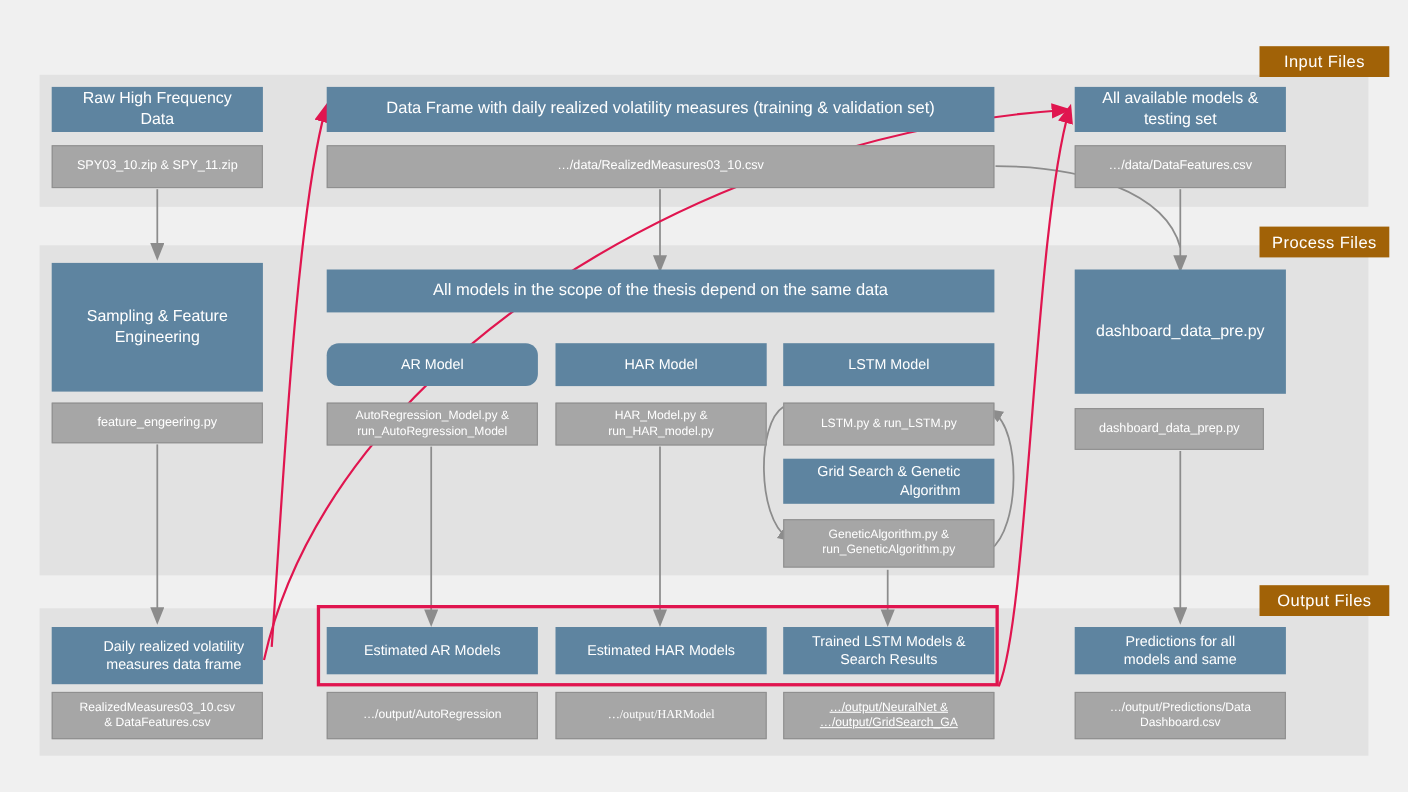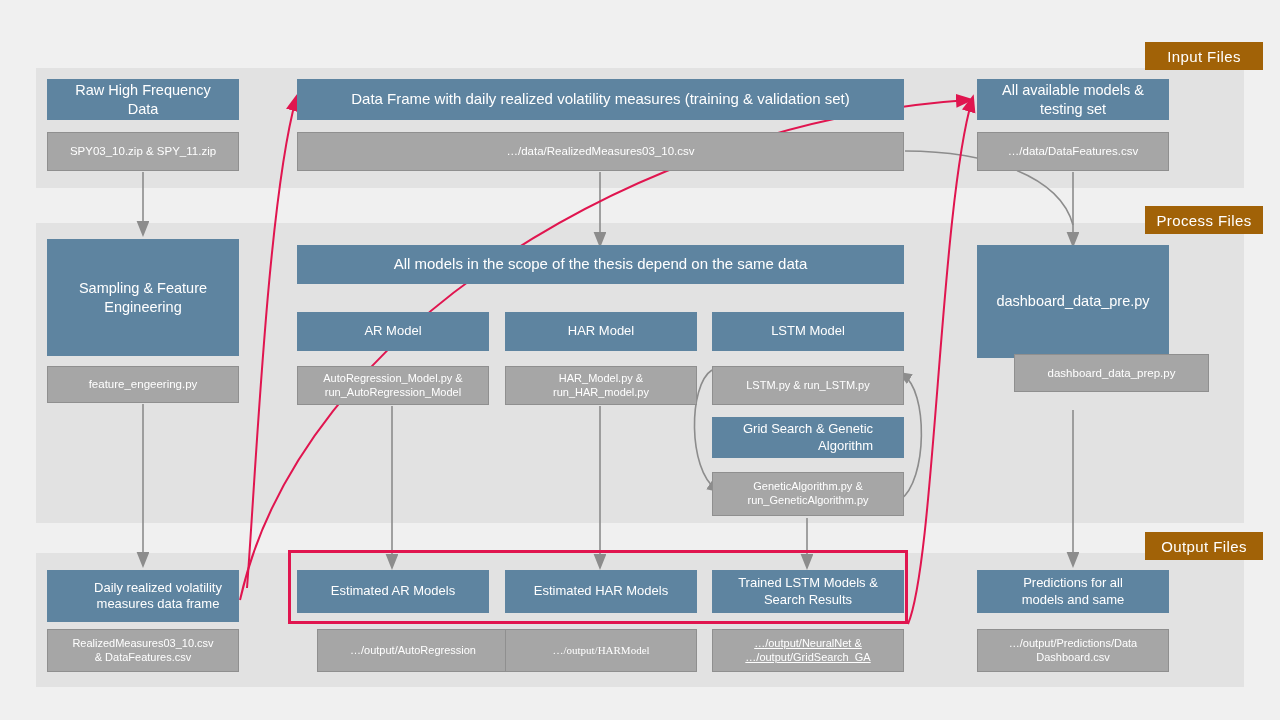--- a/index.html
+++ b/index.html
@@ -120,48 +120,48 @@
   <div class="node blue" style="left: 977px; top: 79px; width: 192px; height: 41px; white-space: pre-line;">All available models &amp;
 testing set</div>
   <div class="node grey" style="left:977px;top:132px;width:192px;height:39px;">…/data/DataFeatures.csv</div>
 
   <div class="node blue" style="left: 47px; top: 239px; width: 192px; height: 117px; white-space: pre-line;">Sampling &amp; Feature
 Engineering</div>
   <div class="node grey" style="left:47px;top:366px;width:192px;height:37px;">feature_engeering.py</div>
 
   <div class="node blue wide" style="left:297px;top:245px;width:607px;height:39px;">All  models in the scope of the thesis depend on the same data</div>
 
-  <div class="node blue sm" style="left:297px;top:312px;width:192px;height:39px;">AR Model</div>
+  <div class="node blue sm" style="left:297px;top:312px;width:192px;height:39px;border-radius:11px;">AR Model</div>
   <div class="node grey sm" style="left: 297px; top: 366px; width: 192px; height: 39px; white-space: pre-line;">AutoRegression_Model.py &amp;
 run_AutoRegression_Model</div>
 
   <div class="node blue sm" style="left:505px;top:312px;width:192px;height:39px;">HAR Model</div>
   <div class="node grey sm" style="left: 505px; top: 366px; width: 192px; height: 39px; white-space: pre-line;">HAR_Model.py &amp;
 run_HAR_model.py</div>
 
   <div class="node blue sm" style="left:712px;top:312px;width:192px;height:39px;">LSTM Model</div>
   <div class="node grey sm" style="left:712px;top:366px;width:192px;height:39px;">LSTM.py &amp; run_LSTM.py</div>
 
   <div class="node blue sm" style="left: 712px; top: 417px; width: 192px; height: 41px; white-space: pre-line; text-align: right;">Grid Search &amp;  Genetic
 Algorithm</div>
   <div class="node grey sm" style="left: 712px; top: 472px; width: 192px; height: 44px; white-space: pre-line;">GeneticAlgorithm.py  &amp;
 run_GeneticAlgorithm.py</div>
 
   <div class="node blue" style="left:977px;top:245px;width:192px;height:113px;">dashboard_data_pre.py</div>
-  <div class="node grey" style="left:977px;top:354px;width:195px;height:38px;margin-left:37px;">dashboard_data_prep.py</div>
+  <div class="node grey" style="left:977px;top:371px;width:172px;height:38px;">dashboard_data_prep.py</div>
 
   <div class="node blue sm" style="left: 47px; top: 570px; width: 192px; height: 52px; white-space: pre-line; padding-left: 36px;">Daily realized volatility
 measures  data frame</div>
   <div class="node grey sm" style="left: 47px; top: 629px; width: 192px; height: 43px; white-space: pre-line;">RealizedMeasures03_10.csv
 &amp; DataFeatures.csv</div>
 
   <div id="highlight-box"></div>
 
   <div class="node blue sm" style="left:297px;top:570px;width:192px;height:43px;">Estimated AR Models</div>
-  <div class="node grey sm" style="left:297px;top:629px;width:192px;height:43px;margin-left:20px;">…/output/AutoRegression</div>
+  <div class="node grey sm" style="left:297px;top:629px;width:192px;height:43px;">…/output/AutoRegression</div>
 
   <div class="node blue sm" style="left:505px;top:570px;width:192px;height:43px;">Estimated HAR Models</div>
   <div class="node grey sm" style="left:505px;top:629px;width:192px;height:43px;font-family:Liberation Serif, serif;">…/output/HARModel</div>
 
   <div class="node blue sm" style="left: 712px; top: 570px; width: 192px; height: 43px; white-space: pre-line;">Trained LSTM Models &amp;
 Search Results</div>
   <div class="node grey sm" style="left: 712px; top: 629px; width: 192px; height: 43px; white-space: pre-line; text-decoration: underline;">…/output/NeuralNet  &amp;
 …/output/GridSearch_GA</div>
 
   <div class="node blue sm" style="left: 977px; top: 570px; width: 192px; height: 43px; white-space: pre-line;">Predictions for all

